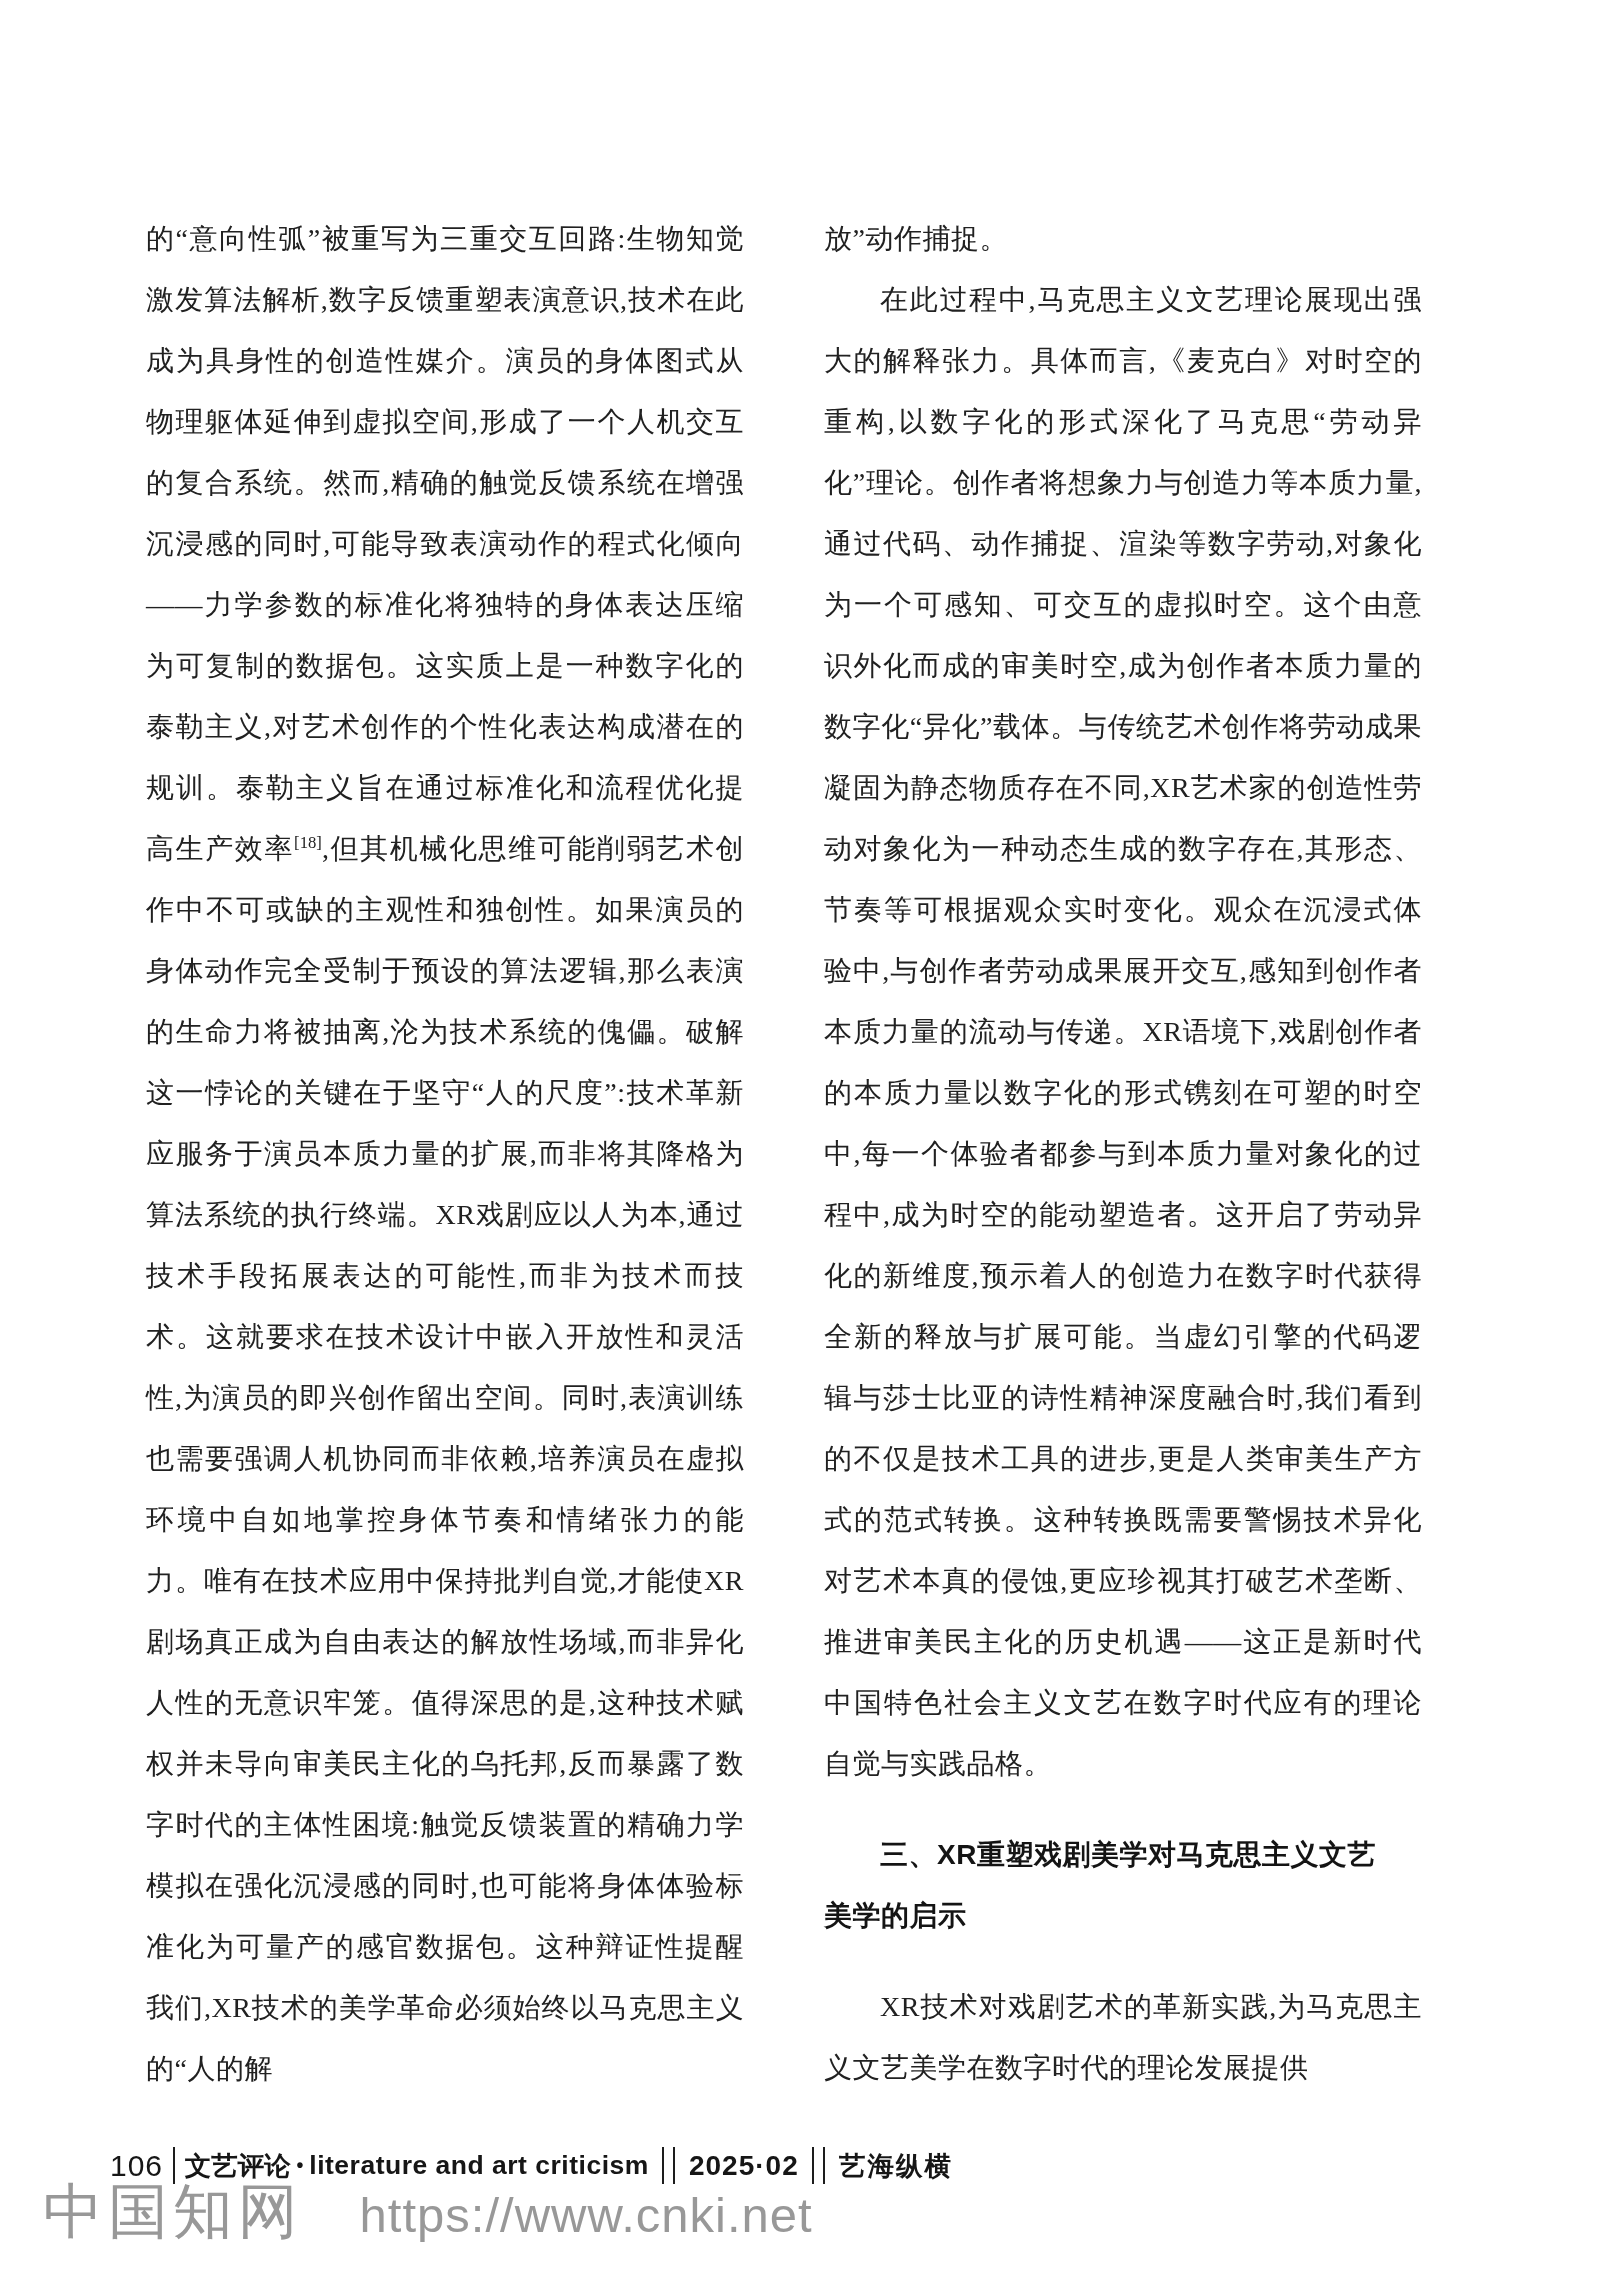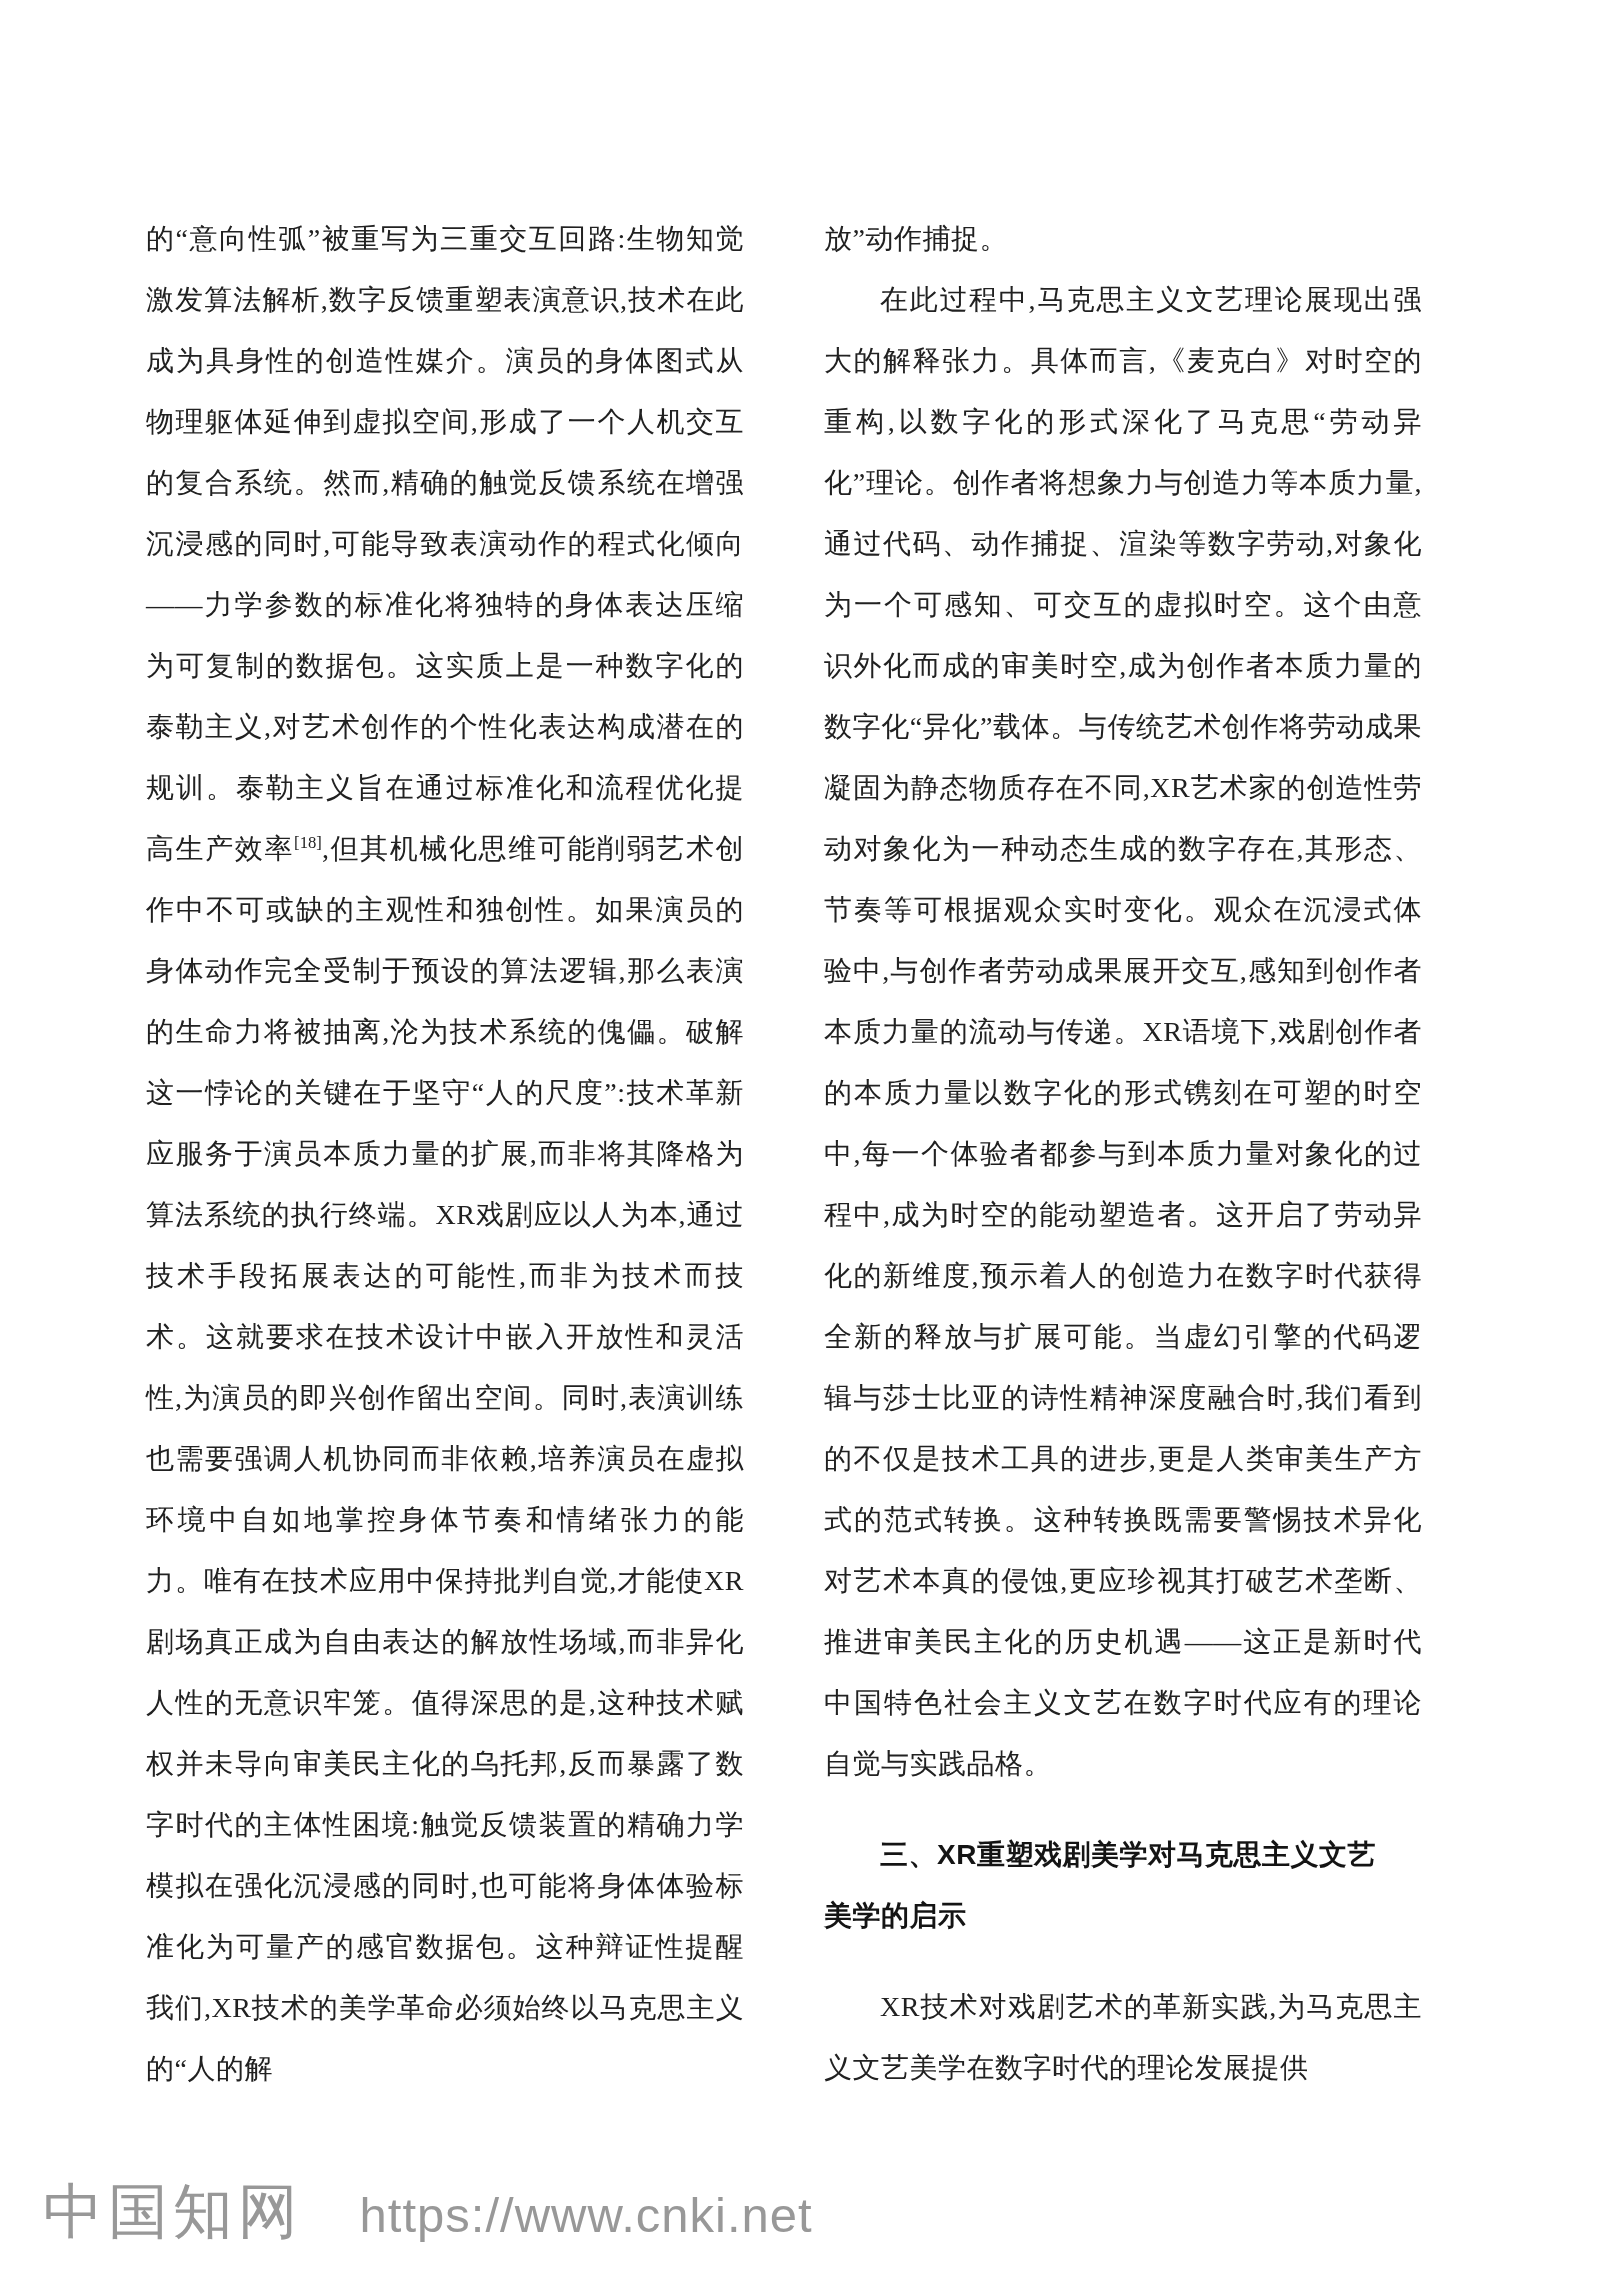--- a/index.html
+++ b/index.html
@@ -149,20 +149,31 @@
       <p class="indent"><span>在此过程中,马克思主义文艺理论展现出强大的解释张力。具体而言,《麦克白》对时空的重构,以数字化的形式深化了马克思“劳动异化”理论。创作者将想象力与创造力等本质力量,通过代码、动作捕捉、渲染等数字劳动,对象化为一个可感知、可交互的虚拟时空。这个由意识外化而成的审美时空,成为创作者本质力量的数字化“异化”载体。与传统艺术创作将劳动成果凝固为静态物质存在不同,XR艺术家的创造性劳动对象化为一种动态生成的数字存在,其形态、节奏等可根据观众实时变化。观众在沉浸式体验中,与创作者劳动成果展开交互,感知到创作者本质力量的流动与传递。XR语境下,戏剧创作者的本质力量以数字化的形式镌刻在可塑的时空中,每一个体验者都参与到本质力量对象化的过程中,成为时空的能动塑造者。这开启了劳动异化的新维度,预示着人的创造力在数字时代获得全新的释放与扩展可能。当虚幻引擎的代码逻辑与莎士比亚的诗性精神深度融合时,我们看到的不仅是技术工具的进步,更是人类审美生产方式的范式转换。这种转换既需要警惕技术异化对艺术本真的侵蚀,更应珍视其打破艺术垄断、推进审美民主化的历史机遇——这正是新时代中国特色社会主义文艺在数字时代应有的理论自觉与实践品格。</span></p>
       <div class="section-heading">
         <span class="h-line1">三、XR重塑戏剧美学对马克思主义文艺</span>
         <span class="h-line2">美学的启示</span>
       </div>
       <p class="indent"><span>XR技术对戏剧艺术的革新实践,为马克思主义文艺美学在数字时代的理论发展提供</span></p>
     </div>
 
   </div>
 
+  <div class="page-footer">
+    <span class="page-num">106</span>
+    <span class="vbar"></span>
+    <span class="journal-cn">文艺评论</span>
+    <span class="dot-sep">•</span>
+    <span class="journal-en">literature and art criticism</span>
+    <span class="vbar-double"></span>
+    <span class="issue-date">2025·02</span>
+    <span class="vbar-double"></span>
+    <span class="section-name">艺海纵横</span>
+  </div>
 
   <div class="watermark">
     <span class="wm-cn">中国知网</span>
     <span class="wm-url">https://www.cnki.net</span>
   </div>
 
 </div>
 
 
 </body></html>

